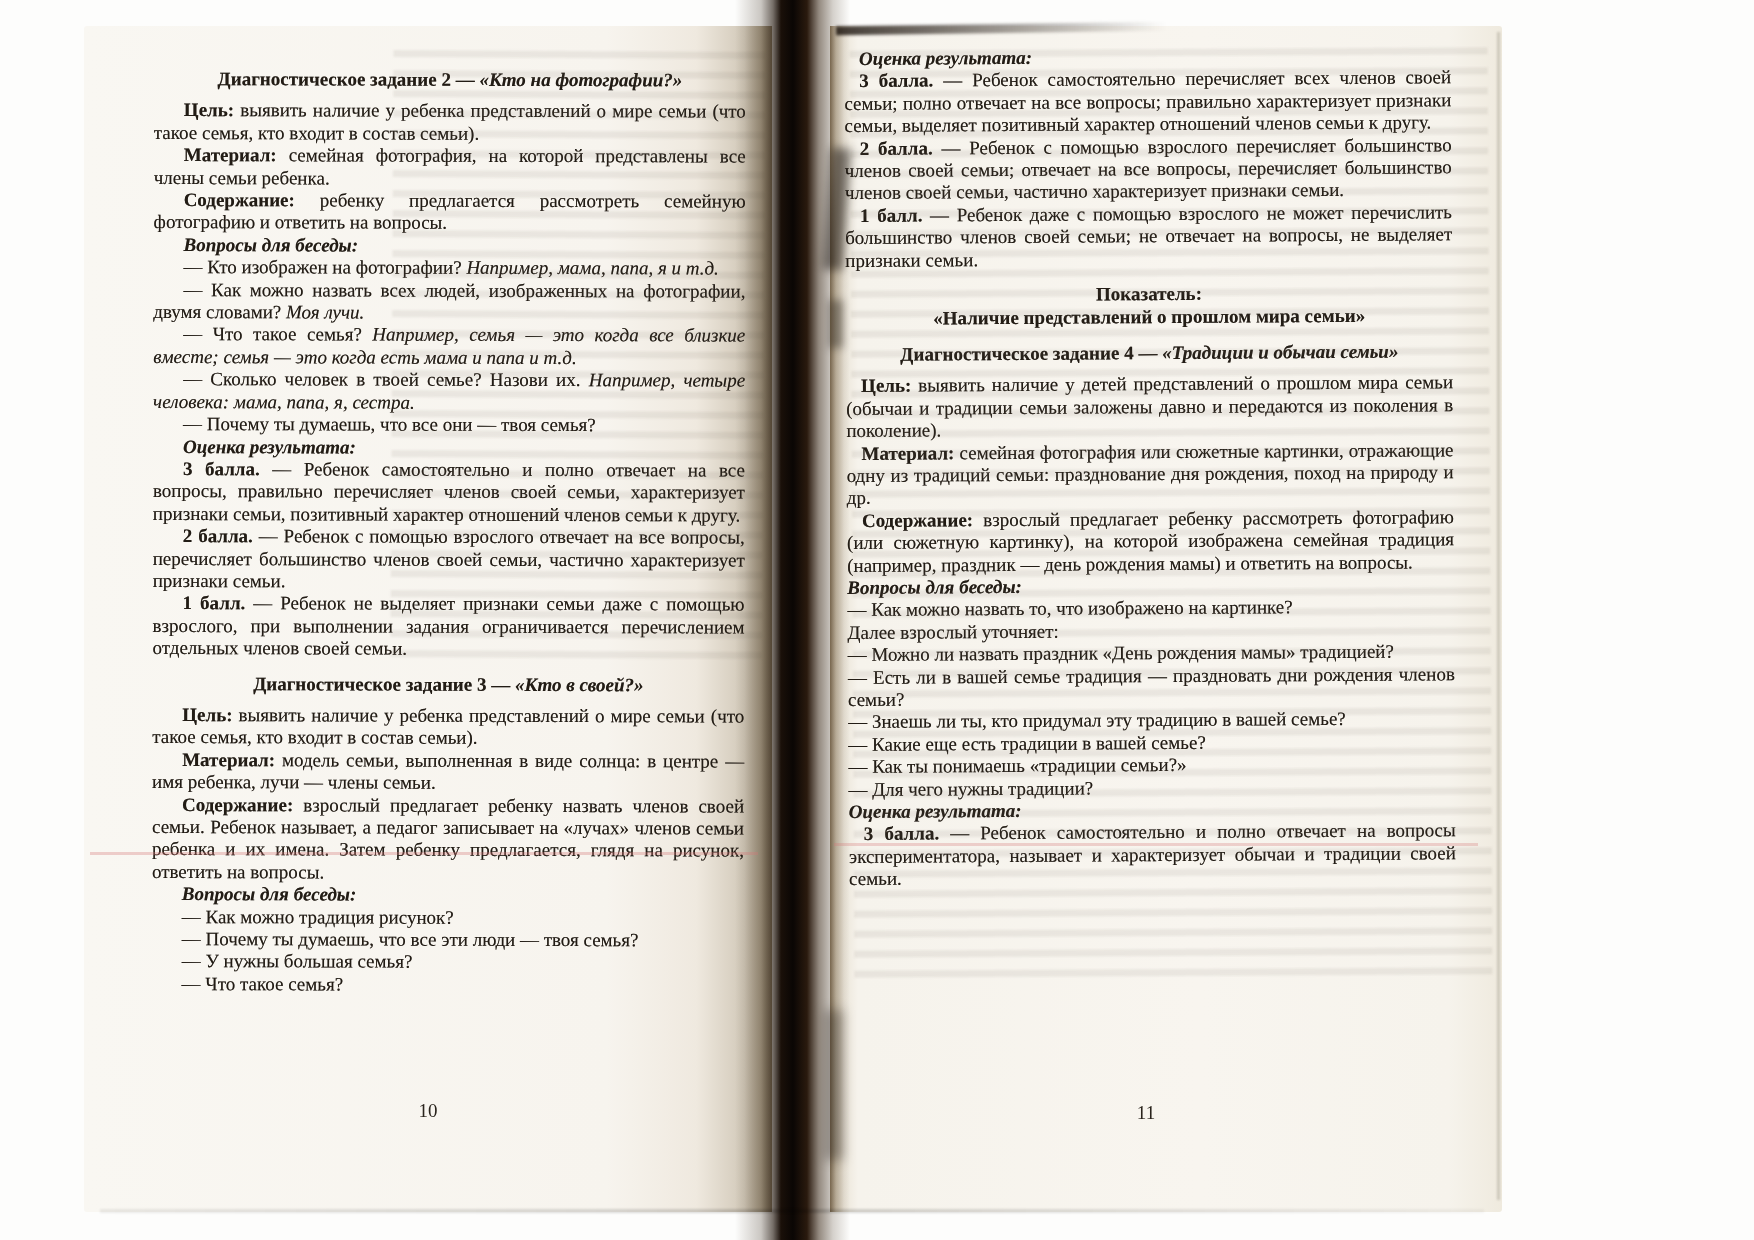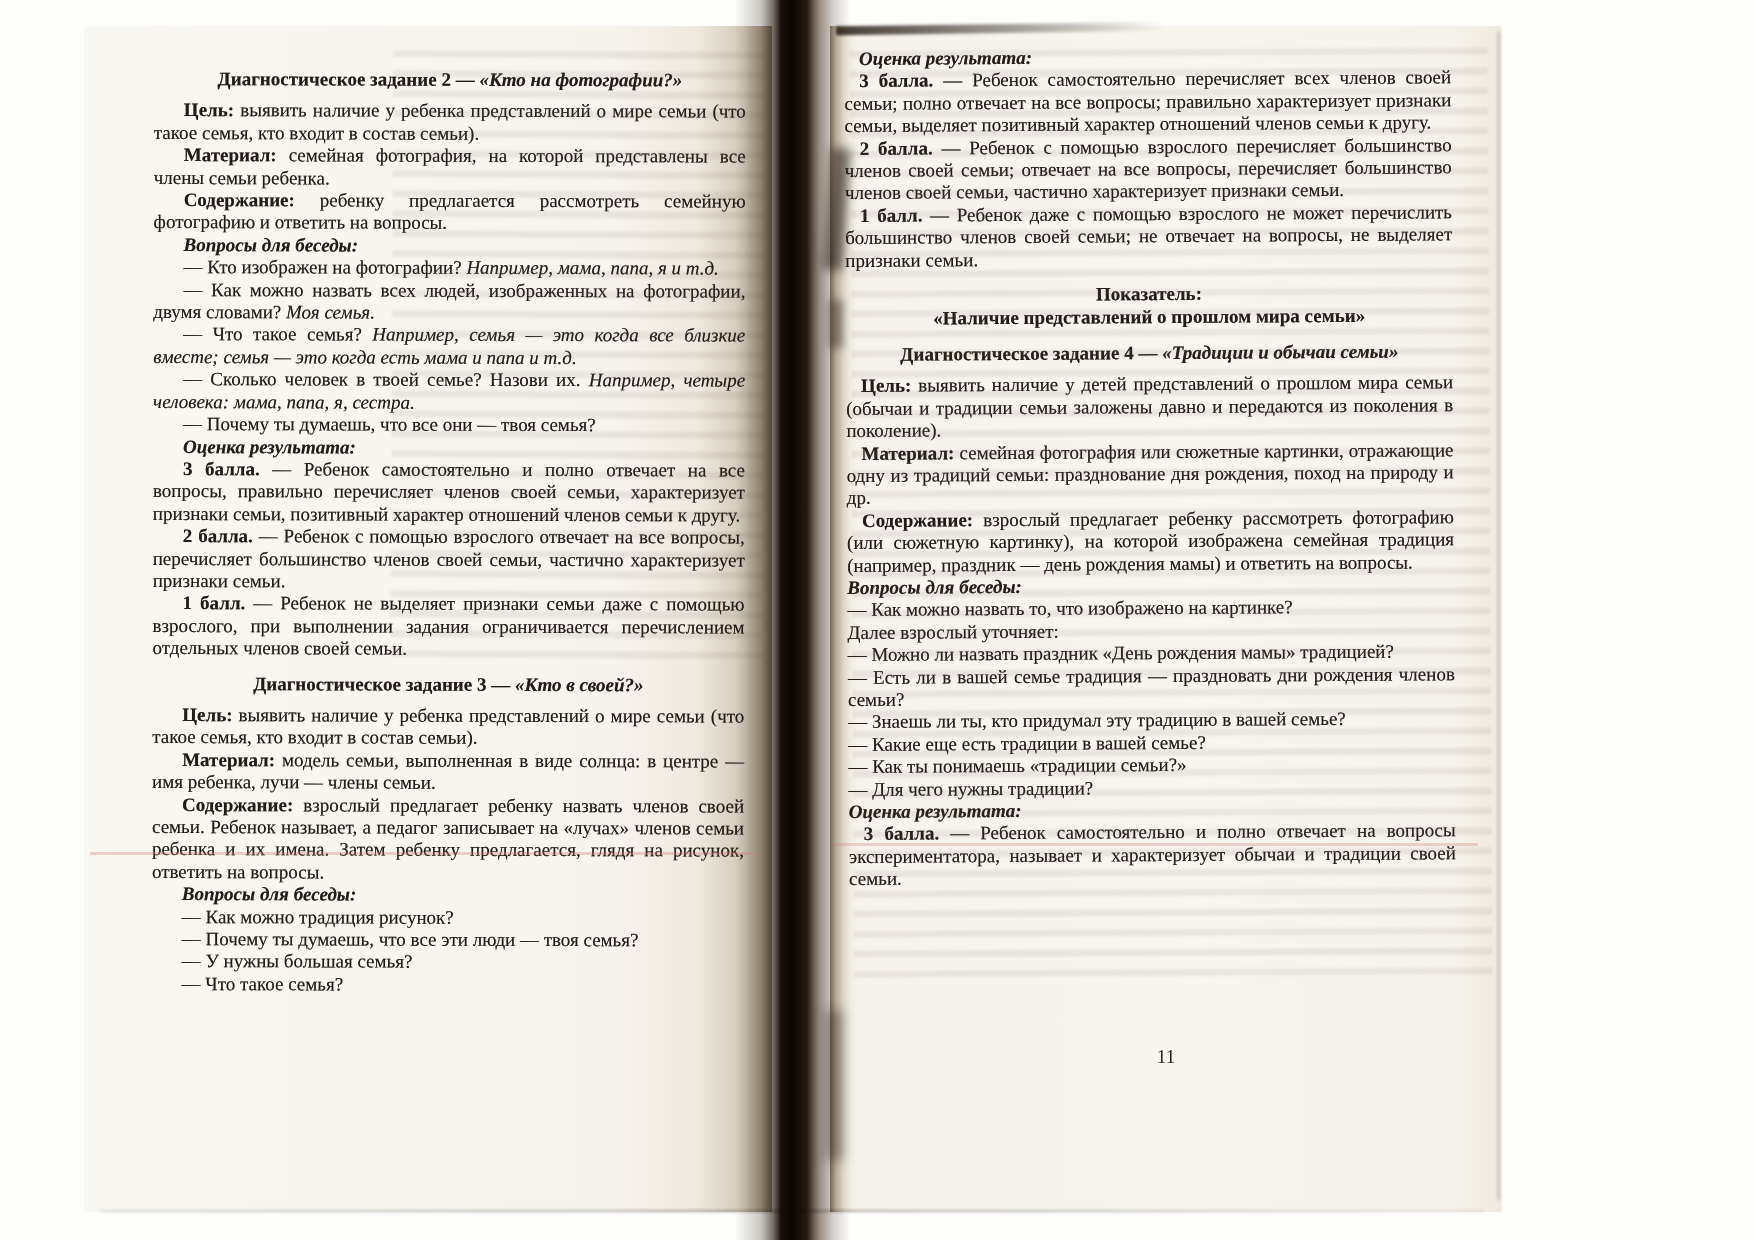--- a/index.html
+++ b/index.html
@@ -63,21 +63,21 @@
   .page-text > :first-child { margin-top:0; }
   .b { font-weight:bold; }
   .i { font-style:italic; }
   .page-num {
     position:absolute;
     top:1074px; left:0; width:100%;
     text-align:center;
     font-size:19px;
     color:#2a241d;
   }
-  .page-num-right { top:1020px; transform:translateX(-20px);margin-left:20px; }
+  .page-num-right { top:1076px; transform:translateX(-20px); }
 
   
   .gutter {
     position:absolute; top:0; left:735px; width:115px; height:1240px;
     background:linear-gradient(to right,
       rgba(50,36,20,0) 0px,
       rgba(50,36,20,.25) 26px,
       rgba(34,22,12,.62) 38px,
       #1a1009 46px,
       #0a0604 58px,
@@ -133,38 +133,39 @@
 <div class="scan">
 
   <div class="page page-left">
     <div class="page-text page-text-left">
         <div class="heading"><span class="b">Диагностическое задание 2 — </span><span class="b i">«Кто на фотографии?»</span></div>
         <div class="para"><span class="b">Цель:</span><span> выявить наличие у ребенка представлений о мире семьи (что такое семья, кто входит в состав семьи).</span></div>
         <div class="para"><span class="b">Материал:</span><span> семейная фотография, на которой представлены все члены семьи ребенка.</span></div>
         <div class="para"><span class="b">Содержание:</span><span> ребенку предлагается рассмотреть семейную фотографию и ответить на вопросы.</span></div>
         <div class="para"><span class="b i">Вопросы для беседы:</span></div>
         <div class="para"><span>— Кто изображен на фотографии? </span><span class="i">Например, мама, папа, я и т.д.</span></div>
-        <div class="para"><span>— Как можно назвать всех людей, изображенных на фотографии, двумя словами? </span><span class="i">Моя семья.</span></div>
+        <div class="para"><span>— Как можно назвать всех людей, изображенных на фотографии, двумя словами? </span><span class="i">Моя лучи.</span></div>
         <div class="para"><span>— Что такое семья? </span><span class="i">Например, семья — это когда все близкие вместе; семья — это когда есть мама и папа и т.д.</span></div>
         <div class="para"><span>— Сколько человек в твоей семье? Назови их. </span><span class="i">Например, четыре человека: мама, папа, я, сестра.</span></div>
         <div class="para"><span>— Почему ты думаешь, что все они — твоя семья?</span></div>
         <div class="para"><span class="b i">Оценка результата:</span></div>
         <div class="para"><span class="b">3 балла.</span><span> — Ребенок самостоятельно и полно отвечает на все вопросы, правильно перечисляет членов своей семьи, характеризует признаки семьи, позитивный характер отношений членов семьи к другу.</span></div>
         <div class="para"><span class="b">2 балла.</span><span> — Ребенок с помощью взрослого отвечает на все вопросы, перечисляет большинство членов своей семьи, частично характеризует признаки семьи.</span></div>
         <div class="para"><span class="b">1 балл.</span><span> — Ребенок не выделяет признаки семьи даже с помощью взрослого, при выполнении задания ограничивается перечислением отдельных членов своей семьи.</span></div>
         <div class="heading"><span class="b">Диагностическое задание 3 — </span><span class="b i">«Кто в своей?»</span></div>
         <div class="para"><span class="b">Цель:</span><span> выявить наличие у ребенка представлений о мире семьи (что такое семья, кто входит в состав семьи).</span></div>
         <div class="para"><span class="b">Материал:</span><span> модель семьи, выполненная в виде солнца: в центре — имя ребенка, лучи — члены семьи.</span></div>
         <div class="para"><span class="b">Содержание:</span><span> взрослый предлагает ребенку назвать членов своей семьи. Ребенок называет, а педагог записывает на «лучах» членов семьи ребенка и их имена. Затем ребенку предлагается, глядя на рисунок, ответить на вопросы.</span></div>
         <div class="para"><span class="b i">Вопросы для беседы:</span></div>
         <div class="para"><span>— Как можно традиция рисунок?</span></div>
         <div class="para"><span>— Почему ты думаешь, что все эти люди — твоя семья?</span></div>
         <div class="para"><span>— У нужны большая семья?</span></div>
         <div class="para"><span>— Что такое семья?</span></div>
       </div>
+    <div class="page-num">10</div>
   </div>
 
   <div class="page page-right">
     <div class="page-text page-text-right">
         <div class="para"><span class="b i">Оценка результата:</span></div>
         <div class="para"><span class="b">3 балла.</span><span> — Ребенок самостоятельно перечисляет всех членов своей семьи; полно отвечает на все вопросы; правильно характеризует признаки семьи, выделяет позитивный характер отношений членов семьи к другу.</span></div>
         <div class="para"><span class="b">2 балла.</span><span> — Ребенок с помощью взрослого перечисляет большинство членов своей семьи; отвечает на все вопросы, перечисляет большинство членов своей семьи, частично характеризует признаки семьи.</span></div>
         <div class="para"><span class="b">1 балл.</span><span> — Ребенок даже с помощью взрослого не может перечислить большинство членов своей семьи; не отвечает на вопросы, не выделяет признаки семьи.</span></div>
         <div class="heading tight-bottom"><span class="b">Показатель:</span></div>
         <div class="heading tight-top"><span class="b">«Наличие представлений о прошлом мира семьи»</span></div>

